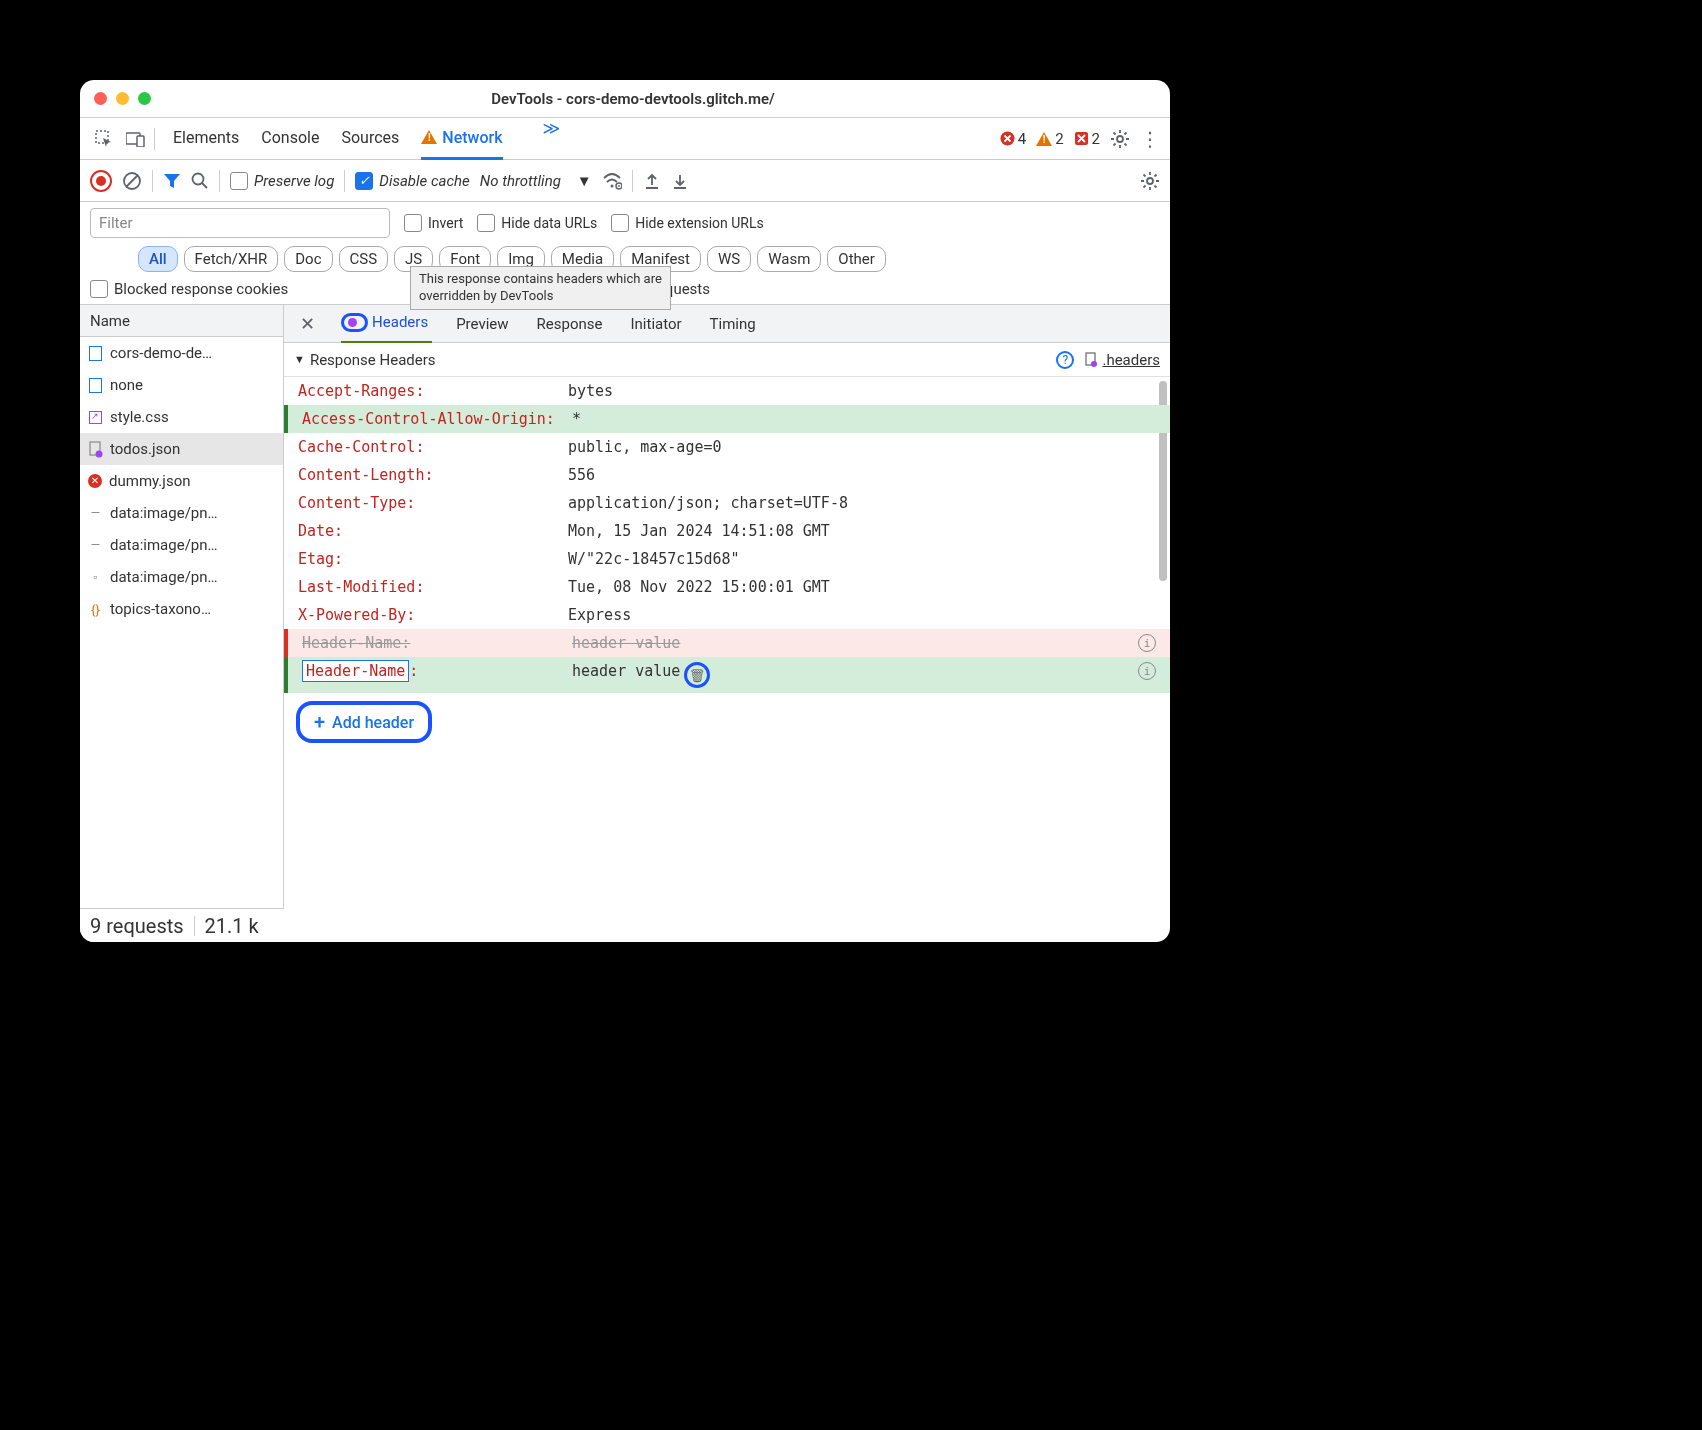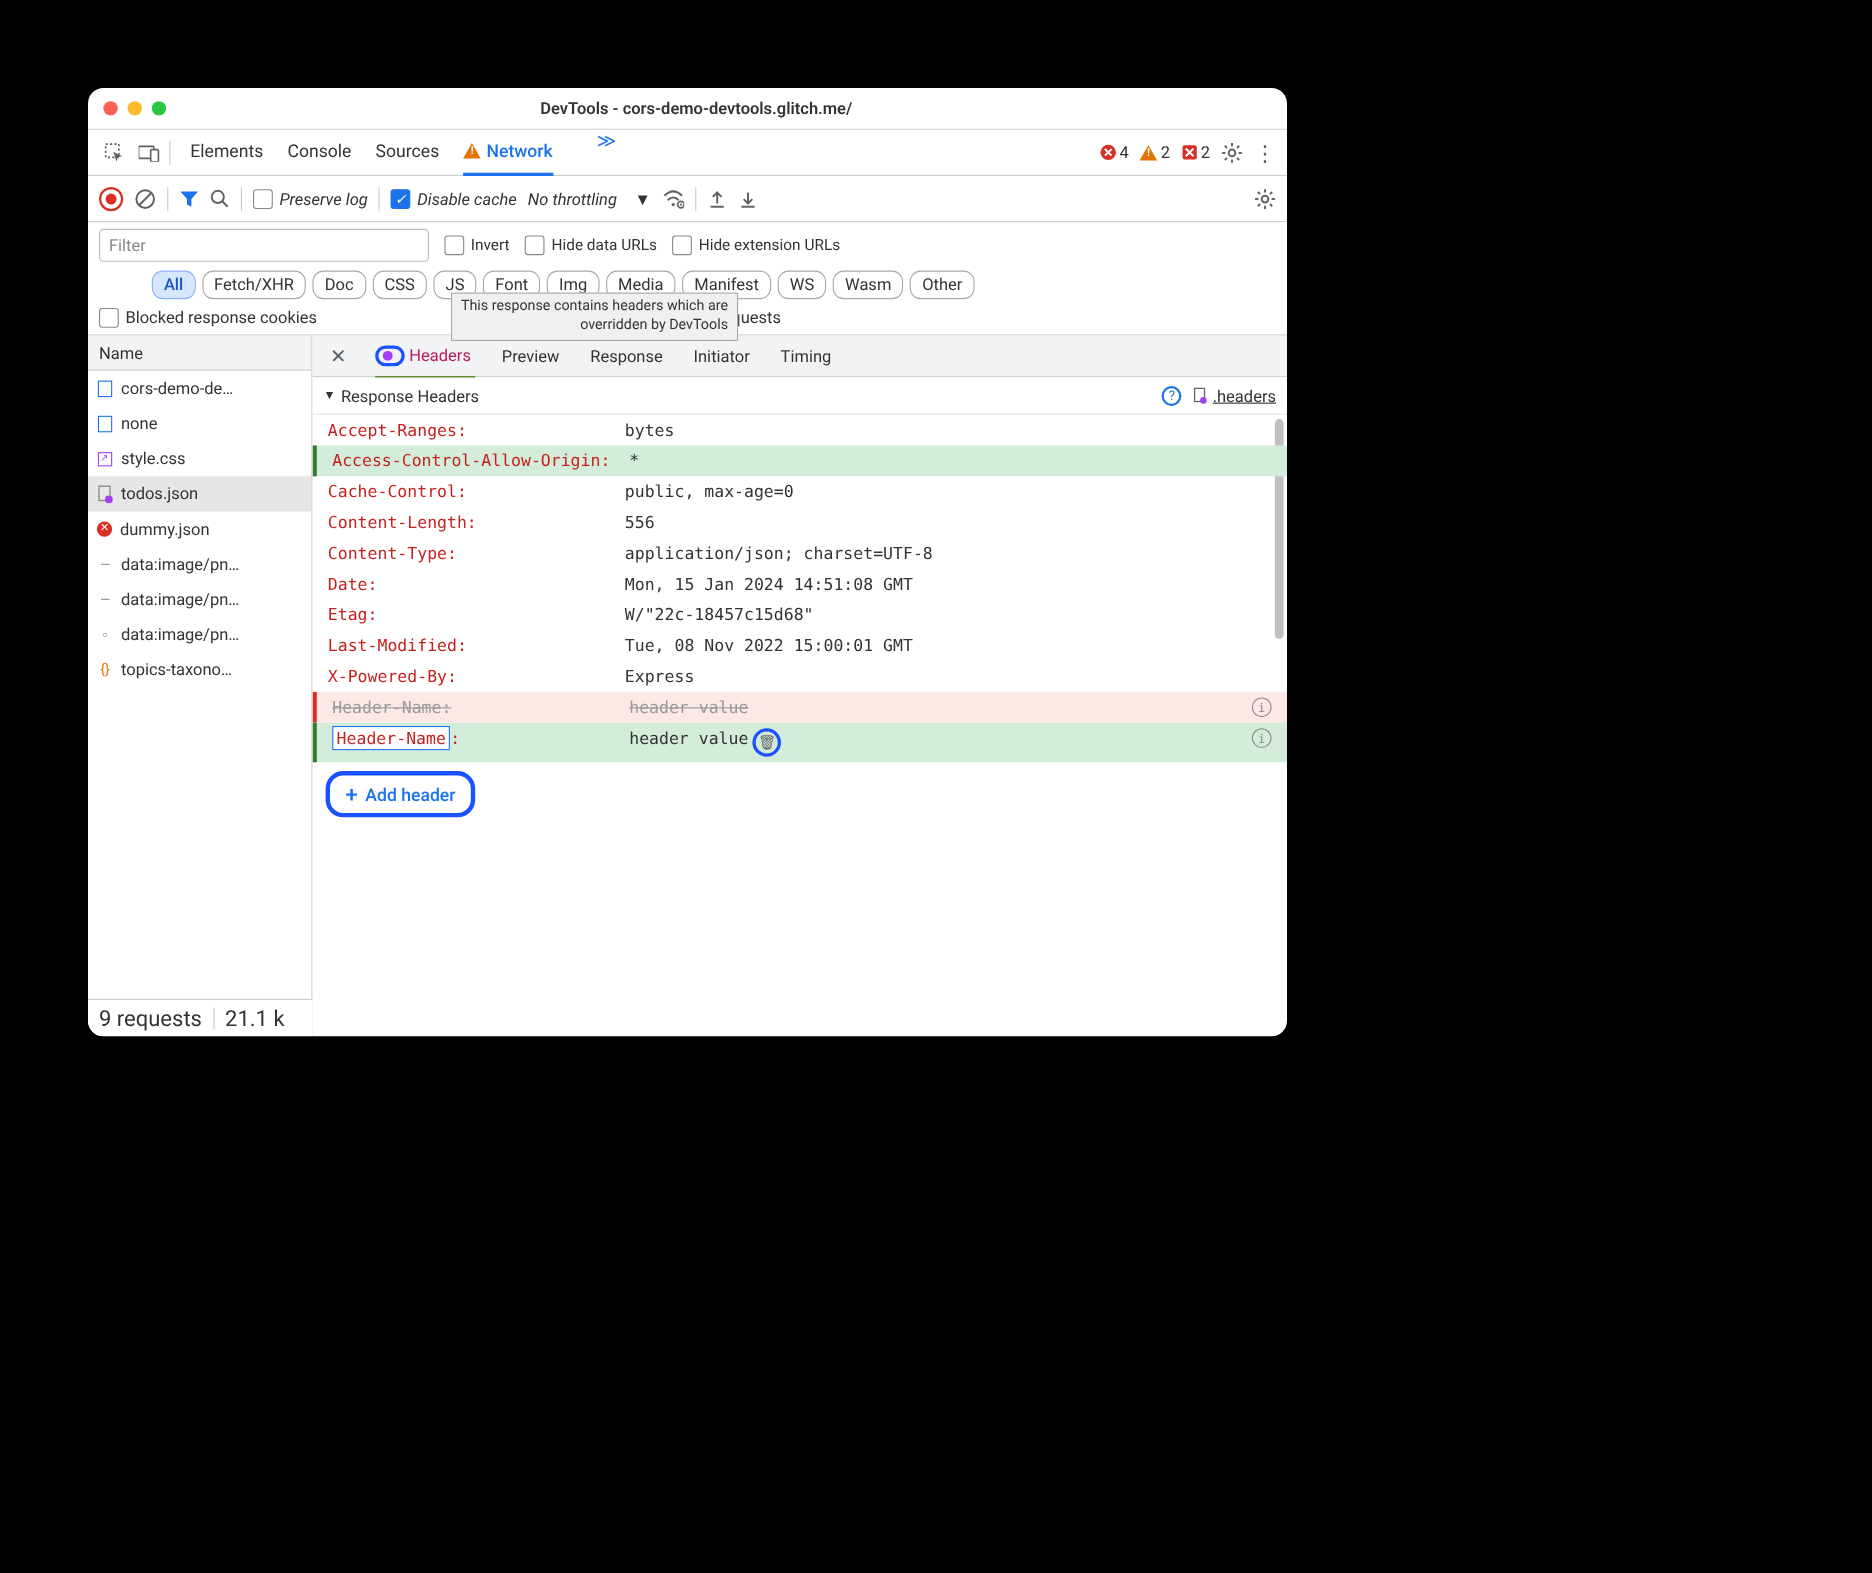--- a/index.html
+++ b/index.html
@@ -33,39 +33,39 @@
 .chk { width: 18px; height: 18px; border: 1.5px solid #888; border-radius: 3px; display: inline-flex; align-items: center; justify-content: center; background: #fff; }
 .chk.checked { background: #1a73e8; border-color: #1a73e8; color: #fff; font-size: 13px; }
 .throttle { display: flex; align-items: center; gap: 4px; }
 .net-gear { margin-left: auto; }
 .filterbar { padding: 6px 10px; border-bottom: 1px solid #ccc; display: flex; flex-direction: column; gap: 8px; }
 .filterrow { display: flex; align-items: center; gap: 14px; flex-wrap: wrap; }
 .filter-input { width: 300px; height: 30px; border: 1px solid #bbb; border-radius: 4px; padding: 0 8px; font-size: 15px; color: #888; display: flex; align-items: center; }
 .chips { display: flex; gap: 6px; flex-wrap: wrap; padding-left: 48px; }
 .chip { padding: 3px 10px; border: 1px solid #aaa; border-radius: 10px; font-size: 15px; background: #fff; cursor: pointer; }
 .chip.active { background: #d6e6ff; border-color: #8ab4f8; color: #1a52c7; font-weight: 500; }
-.blockedrow { display: flex; align-items: center; gap: 3px; font-size: 15px; position: relative; text-align: right; }
+.blockedrow { display: flex; align-items: center; gap: 3px; font-size: 15px; position: relative; }
 .tooltip { position: absolute; left: 293px; top: -14px; background: #f0f0f0; border: 1px solid #aaa; padding: 4px 8px; font-size: 13px; line-height: 1.3; z-index: 50; white-space: nowrap; margin-left: 27px; }
 .content { flex: 1; display: flex; overflow: hidden; }
 .sidebar { width: 204px; border-right: 1px solid #ccc; display: flex; flex-direction: column; overflow: hidden; }
 .side-header { height: 32px; border-bottom: 1px solid #ccc; display: flex; align-items: center; padding: 4px 10px; font-size: 15px; color: #333; background: #f1f3f4; }
 .reqlist { flex: 1; overflow-y: auto; }
 .reqrow { height: 32px; display: flex; align-items: center; gap: 7px; padding: 0 8px; font-size: 15px; cursor: pointer; white-space: nowrap; overflow: hidden; }
 .reqrow.sel { background: #e6e6e6; }
 .reqicon { width: 15px; height: 15px; flex-shrink: 0; display: flex; align-items: center; justify-content: center; }
 .req-doc { border: 1.5px solid #1a73e8; width: 13px; height: 15px; }
 .req-css { border: 1.5px solid #a142f4; width: 13px; height: 13px; position: relative; }
 .req-css::after { content: "↗"; position: absolute; font-size: 9px; color: #a142f4; top: -1px; left: 1px; }
 .req-file { color: #888; font-size: 12px; }
 .req-err { background: #d93025; color: #fff; border-radius: 50%; width: 14px; height: 14px; font-size: 10px; text-align: center; line-height: 14px; }
 .req-json { color: #e8710a; font-size: 13px; }
 .main { flex: 1; display: flex; flex-direction: column; overflow: hidden; position: relative; }
 .paneltabs { height: 38px; border-bottom: 1px solid #ccc; display: flex; align-items: center; gap: 20px; padding: 0 10px; font-size: 15px; background: #f1f3f4; }
 .ptab { padding: 9px 4px; cursor: pointer; color: #333; }
-.ptab.active { color: #be185d; border-bottom: 2px solid #4d7c0f; margin-bottom: -1px; }
+.ptab.active { color: #1d4ed8; border-bottom: 4px solid #4d7c0f; margin-bottom: -1px; }
 .close-x { font-size: 18px; color: #5f6368; padding: 0 6px; cursor: pointer; }
 .ptab-badge { width: 9px; height: 9px; background: #a142f4; border-radius: 50%; display: inline-block; margin-right: 4px; }
 .ptab.active .ptab-wrap { border: 3px solid #1a52ff; border-radius: 10px; padding: 2px 4px; display: inline-flex; align-items: center; position: relative; left: -4px; }
 .headers-pane { flex: 1; overflow-y: auto; position: relative; }
 .sectionhead { height: 34px; display: flex; align-items: center; padding: 0 10px; font-size: 15px; background: #fff; border-bottom: 1px solid #e0e0e0; }
 .sectionhead .tri { margin-right: 5px; font-size: 11px; }
 .sectionhead-right { margin-left: auto; display: flex; align-items: center; gap: 10px; }
 .help-circle { width: 18px; height: 18px; border: 2px solid #1a73e8; border-radius: 50%; color: #1a73e8; font-size: 12px; display: flex; align-items: center; justify-content: center; }
 .headers-link { text-decoration: underline; display: flex; align-items: center; gap: 4px; }
 .hrow { display: flex; padding: 5px 14px; font-family: Menlo, monospace; font-size: 15px; align-items: flex-start; position: relative; }

